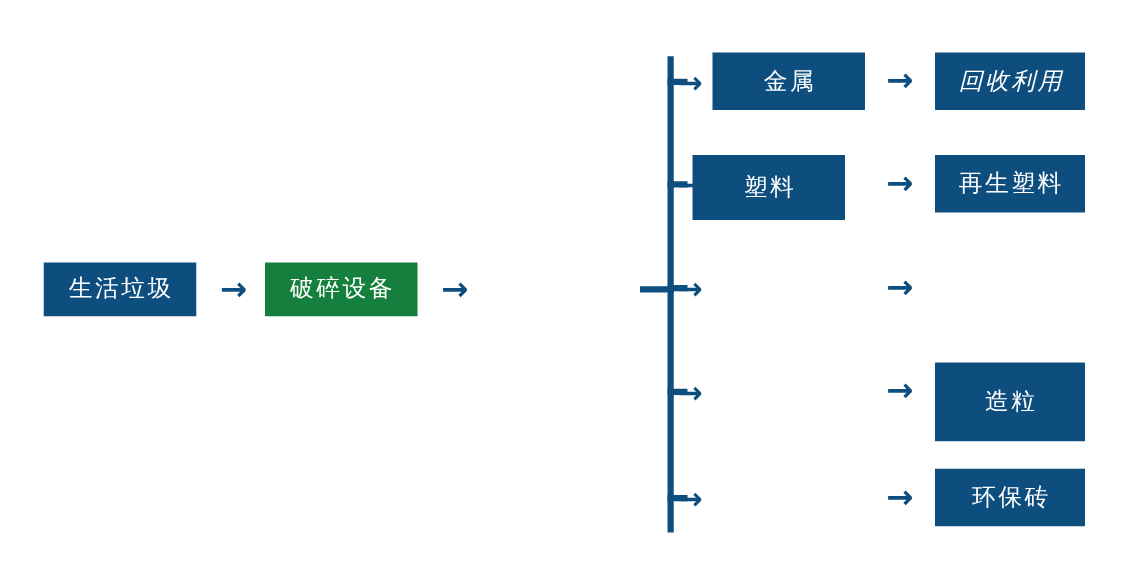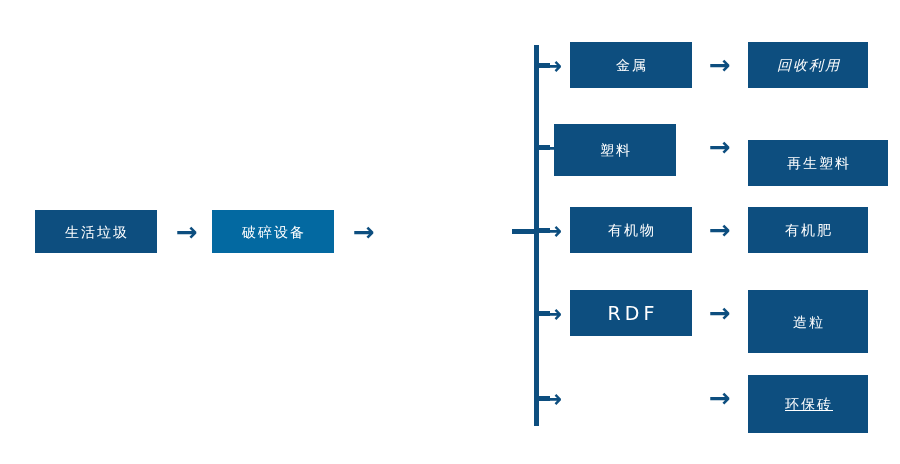--- a/index.html
+++ b/index.html
@@ -19,29 +19,29 @@
     overflow: hidden;
   }
   .node {
     position: absolute;
     box-sizing: border-box;
     display: flex;
     align-items: center;
     justify-content: center;
     color: #ffffff;
     background: #0d4e7f;
-    font-size: 14px;
+    font-size: 19px;
     font-weight: 400;
     letter-spacing: 2px;
     line-height: 1;
     white-space: nowrap;
     text-indent: 2px;
   }
   .node.red {
-    background: #0369a1;
+    background: #15803d;
   }
   .node.latin {
     font-size: 19px;
     letter-spacing: 4px;
     text-indent: 4px;
   }
   .arrow {
     position: absolute;
     color: #0d4e7f;
     font-size: 26px;
@@ -99,41 +99,38 @@
 
   <div class="node" style="left:748px; top:42px; width:120px; height:46px;font-style:italic;">回收利用</div>
 
   <div class="stub" style="left:534px; top:145px; width:16px; height:5px;"></div>
   <div class="branch-arrow" style="left:532px; top:126px; width:40px; height:43px;">→</div>
 
   <div class="node" style="left:554px; top:124px; width:122px; height:52px;">塑料</div>
 
   <div class="arrow" style="left:697px; top:124px; width:46px; height:46px;">→</div>
 
-  <div class="node" style="left:748px; top:124px; width:140px; height:46px;margin-top:16px;">再生塑料</div>
+  <div class="node" style="left:748px; top:124px; width:120px; height:46px;">再生塑料</div>
 
   <div class="stub" style="left:534px; top:228px; width:16px; height:5px;"></div>
   <div class="branch-arrow" style="left:532px; top:209px; width:40px; height:43px;">→</div>
 
-  <div class="node" style="left:570px; top:207px; width:122px; height:46px;">有机物</div>
 
   <div class="arrow" style="left:697px; top:207px; width:46px; height:46px;">→</div>
 
-  <div class="node" style="left:748px; top:207px; width:120px; height:46px;">有机肥</div>
 
   <div class="stub" style="left:534px; top:311px; width:16px; height:5px;"></div>
   <div class="branch-arrow" style="left:532px; top:292px; width:40px; height:43px;">→</div>
 
-  <div class="node latin" style="left:570px; top:290px; width:122px; height:46px;">RDF</div>
 
   <div class="arrow" style="left:697px; top:290px; width:46px; height:46px;">→</div>
 
   <div class="node" style="left:748px; top:290px; width:120px; height:63px;">造粒</div>
 
   <div class="stub" style="left:534px; top:396px; width:16px; height:5px;"></div>
   <div class="branch-arrow" style="left:532px; top:377px; width:40px; height:43px;">→</div>
 
 
   <div class="arrow" style="left:697px; top:375px; width:46px; height:46px;">→</div>
 
-  <div class="node" style="left:748px; top:375px; width:120px; height:58px;text-decoration:underline;">环保砖</div>
+  <div class="node" style="left:748px; top:375px; width:120px; height:46px;">环保砖</div>
 
 </div>
 
 </body></html>

